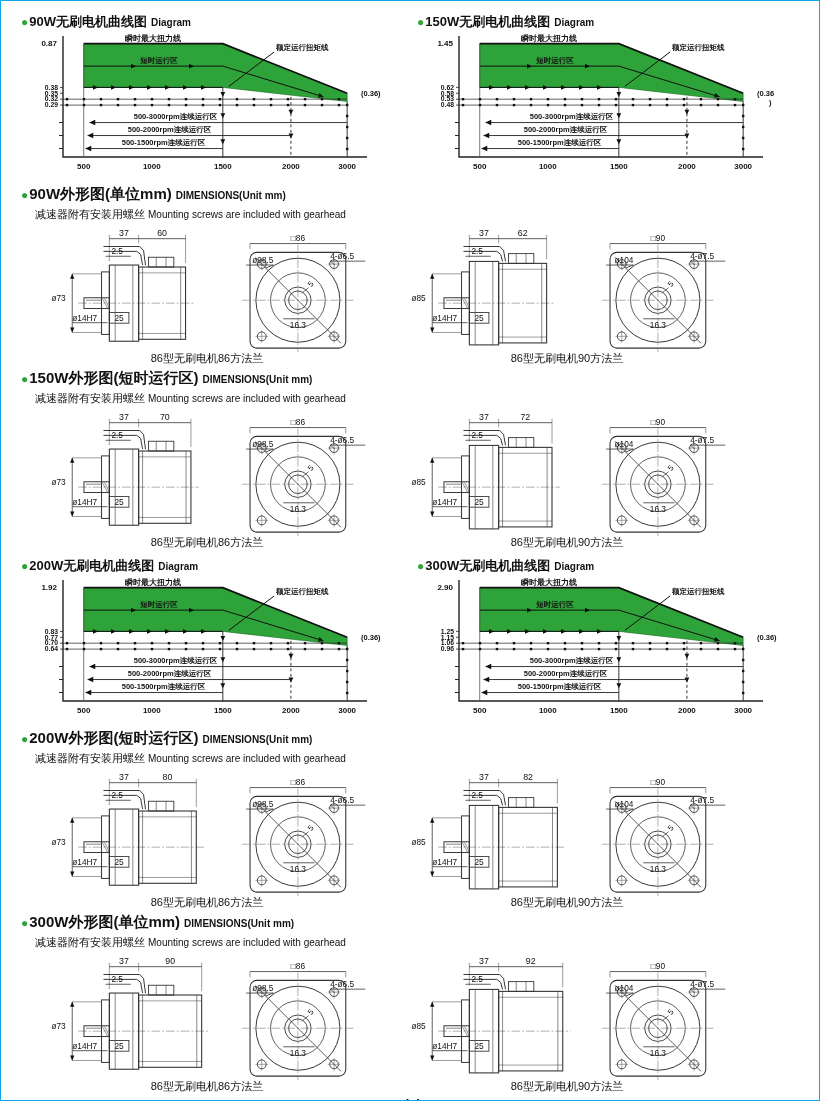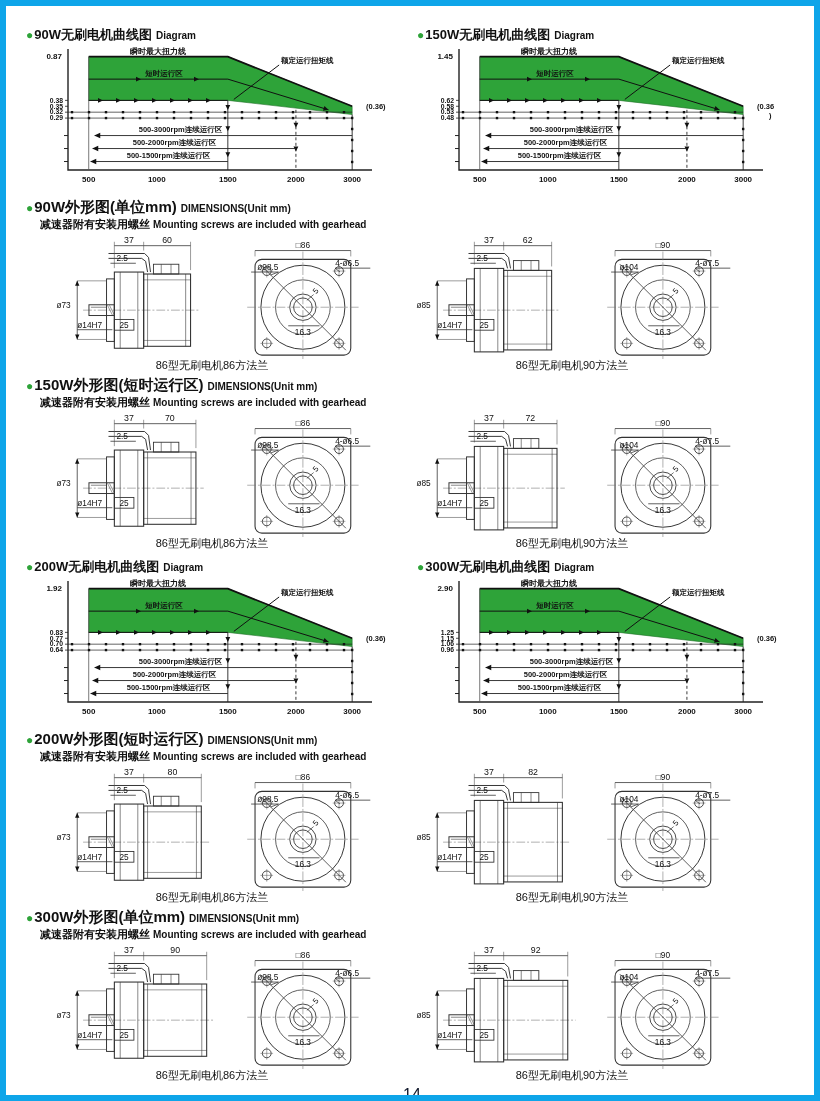--- a/index.html
+++ b/index.html
@@ -1,28 +1,28 @@
 <!DOCTYPE html>
 <html><head>
 <meta charset="utf-8">
 <style>
   html,body{margin:0;padding:0;background:#e8e8e8;font-family:"Liberation Sans","DejaVu Sans",sans-serif;}
-  .page{width:820px;height:1101px;margin:0 auto;background:#fff;border:6px solid #0ea5e9;
-        box-sizing:border-box;padding:20px 16px 0 20px;position:relative;overflow:hidden;}
+  .page{width:820px;height:1101px;margin:0 auto;background:#fff;border:1px solid #0ea5e9;
+        box-sizing:border-box;padding:12px 16px 0 20px;position:relative;overflow:hidden;}
   .row{display:flex;}
   .charts{gap:10px;margin-bottom:2px;}
   .chart-block{margin:0;width:386px;}
   .chart-title{font-size:13px;font-weight:bold;color:#111;white-space:nowrap;line-height:17px;}
   .bullet{color:#2EA339;font-size:12px;margin-right:1px;}
   .t-en{font-size:10px;margin-left:4px;font-weight:bold;}
   .chart-svg{width:372px;height:150px;display:block;}
   .dim-section{margin-top:3px;}
   .dim-title{font-size:15px;font-weight:bold;color:#111;margin:1px 0 0 0;line-height:19px;}
   .dim-title .t-en{font-size:10px;}
-  .dim-note{font-size:11px;font-weight:bold;color:#111;margin:0 0 1px 14px;line-height:12px;}
+  .dim-note{font-size:11px;font-weight:normal;color:#111;margin:0 0 1px 14px;line-height:18px;}
   .t-en2{font-size:10px;margin-left:3px;}
   .drawings{margin-left:6px;}
   .drawing-block{margin:0;width:360px;}
   .drawing-block svg{width:336px;height:127px;display:block;margin-left:14px;}
   .drawing-block figcaption{text-align:center;font-size:11px;color:#111;line-height:13px;}
   .page-number{text-align:center;font-size:16px;color:#0f172a;margin-top:4px;}
   svg text{font-family:"Liberation Sans","DejaVu Sans",sans-serif;fill:#111;}
 </style>
 </head>
 <body>

